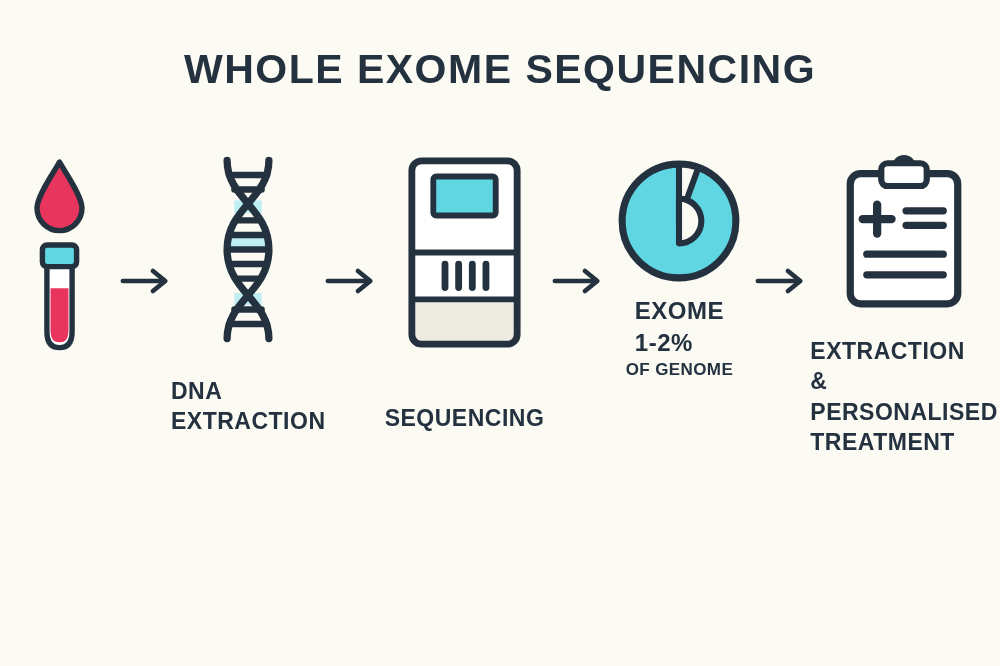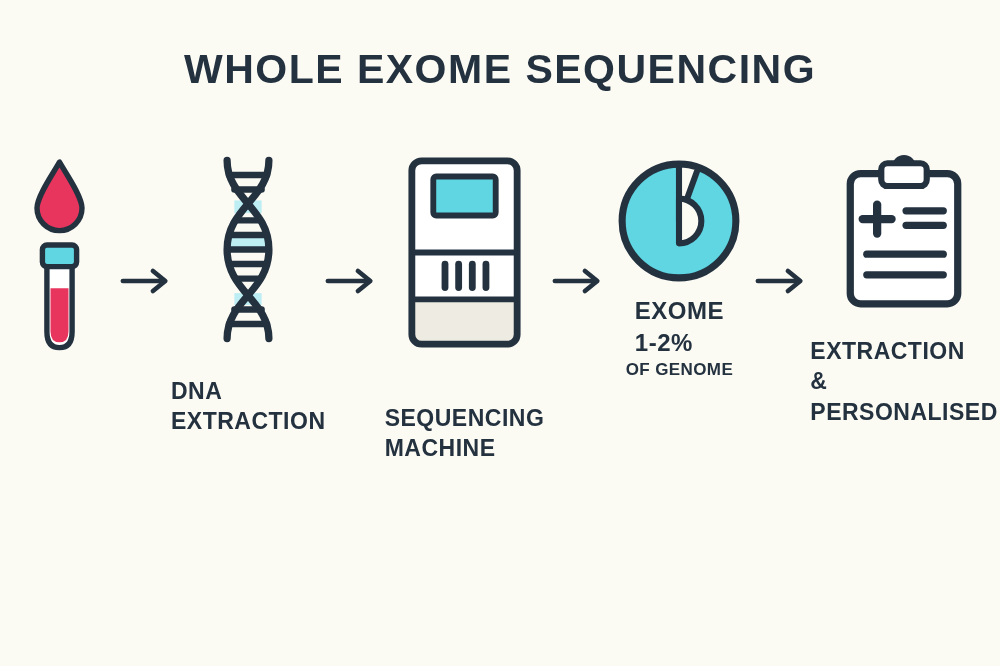--- a/index.html
+++ b/index.html
@@ -129,21 +129,20 @@
         <line x1="8" y1="100" x2="112" y2="100" stroke="#243240" stroke-width="6"></line>
         <line x1="8" y1="148" x2="112" y2="148" stroke="#243240" stroke-width="6"></line>
         <line x1="40" y1="112" x2="40" y2="136" stroke="#243240" stroke-width="7" stroke-linecap="round"></line>
         <line x1="54" y1="112" x2="54" y2="136" stroke="#243240" stroke-width="7" stroke-linecap="round"></line>
         <line x1="68" y1="112" x2="68" y2="136" stroke="#243240" stroke-width="7" stroke-linecap="round"></line>
         <line x1="82" y1="112" x2="82" y2="136" stroke="#243240" stroke-width="7" stroke-linecap="round"></line>
       </svg>
     </span>
     <div class="label">
       <div>SEQUENCING</div>
-      <div>MACHINE</div>
     </div>
   </div>
 
   <div class="arrow-col">
     <svg width="54" height="36" viewBox="0 0 70 40">
       <line x1="5" y1="20" x2="56" y2="20" stroke="#243240" stroke-width="6" stroke-linecap="round"></line>
       <path d="M44 7 L60 20 L44 33" fill="none" stroke="#243240" stroke-width="6" stroke-linecap="round" stroke-linejoin="round"></path>
     </svg>
   </div>
 
@@ -180,16 +179,17 @@
         <line x1="62" y1="54" x2="98" y2="54" stroke="#243240" stroke-width="7" stroke-linecap="round"></line>
         <line x1="62" y1="68" x2="98" y2="68" stroke="#243240" stroke-width="7" stroke-linecap="round"></line>
         <line x1="24" y1="96" x2="98" y2="96" stroke="#243240" stroke-width="7" stroke-linecap="round"></line>
         <line x1="24" y1="116" x2="98" y2="116" stroke="#243240" stroke-width="7" stroke-linecap="round"></line>
       </svg>
     </span>
     <div class="label">
       <div>EXTRACTION</div>
       <div>&amp;</div>
       <div>PERSONALISED</div>
+      <div>TREATMENT</div>
     </div>
   </div>
 
 </div>
 
 </body></html>

